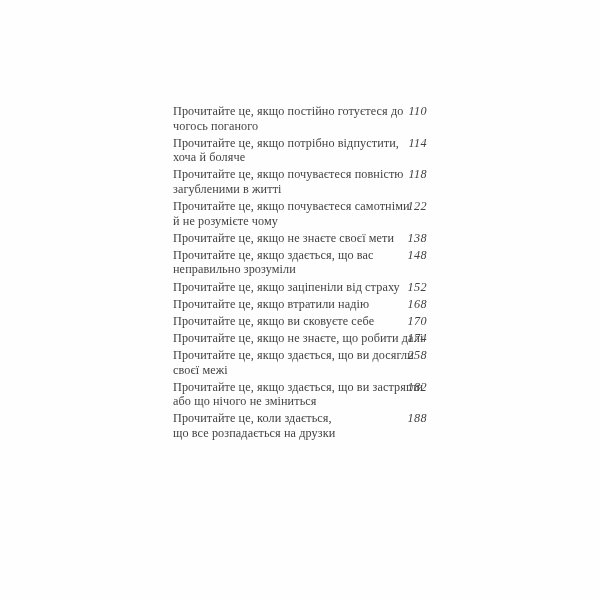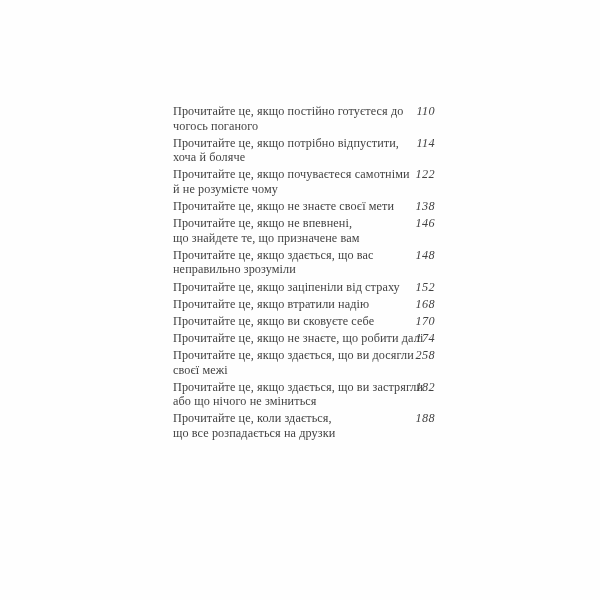--- a/index.html
+++ b/index.html
@@ -41,21 +41,21 @@
     line-height: 14.6px;
     letter-spacing: 0.1px;
     white-space: pre;
     padding-right: 34px;
     width: 228px;
     overflow: visible;
   }
   .toc-entry-page {
     position: absolute;
     top: 0;
-    right: 0;
+    right: 8px;
     font-size: 12.2px;
     line-height: 14.6px;
     font-style: italic;
     letter-spacing: 0.4px;
     text-align: right;
   }
 </style>
 </head>
 <body>
 
@@ -68,37 +68,37 @@
 чогось поганого</div>
         <div class="toc-entry-page">110</div>
       </div>
 
       <div class="toc-entry">
         <div class="toc-entry-title">Прочитайте це, якщо потрібно відпустити,
 хоча й боляче</div>
         <div class="toc-entry-page">114</div>
       </div>
 
+      <div class="toc-entry">
+        <div class="toc-entry-title">Прочитайте це, якщо почуваєтеся повністю
+загубленими в житті</div>
+        <div class="toc-entry-page">118</div>
+      </div>
 
       <div class="toc-entry">
         <div class="toc-entry-title">Прочитайте це, якщо почуваєтеся самотніми
 й не розумієте чому</div>
         <div class="toc-entry-page">122</div>
       </div>
 
       <div class="toc-entry">
         <div class="toc-entry-title">Прочитайте це, якщо не знаєте своєї мети</div>
         <div class="toc-entry-page">138</div>
       </div>
 
-      <div class="toc-entry">
-        <div class="toc-entry-title">Прочитайте це, якщо не впевнені,
-що знайдете те, що призначене вам</div>
-        <div class="toc-entry-page">146</div>
-      </div>
 
       <div class="toc-entry">
         <div class="toc-entry-title">Прочитайте це, якщо здається, що вас
 неправильно зрозуміли</div>
         <div class="toc-entry-page">148</div>
       </div>
 
       <div class="toc-entry">
         <div class="toc-entry-title">Прочитайте це, якщо заціпеніли від страху</div>
         <div class="toc-entry-page">152</div>

